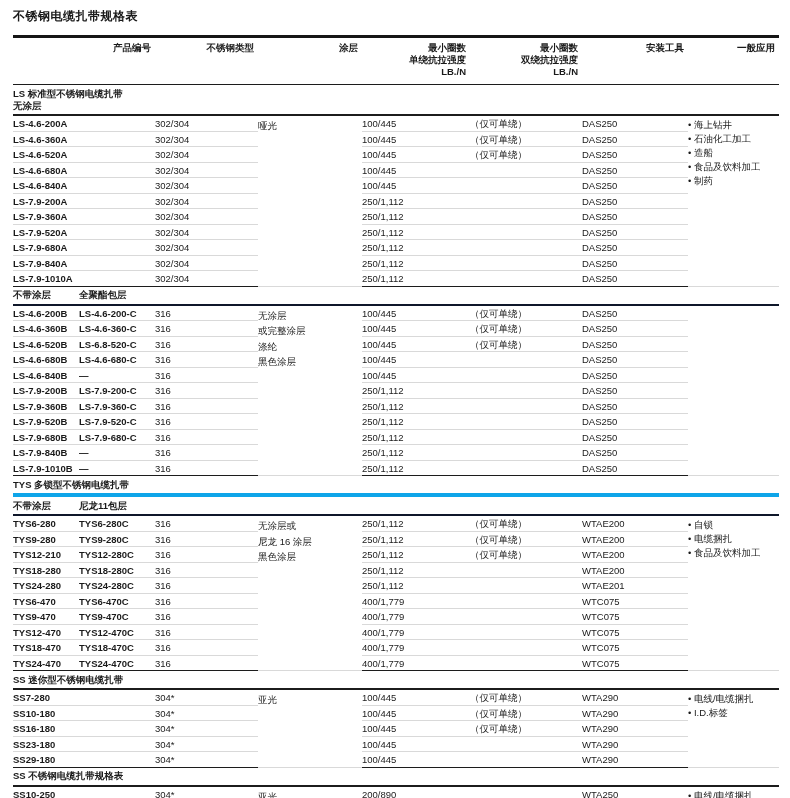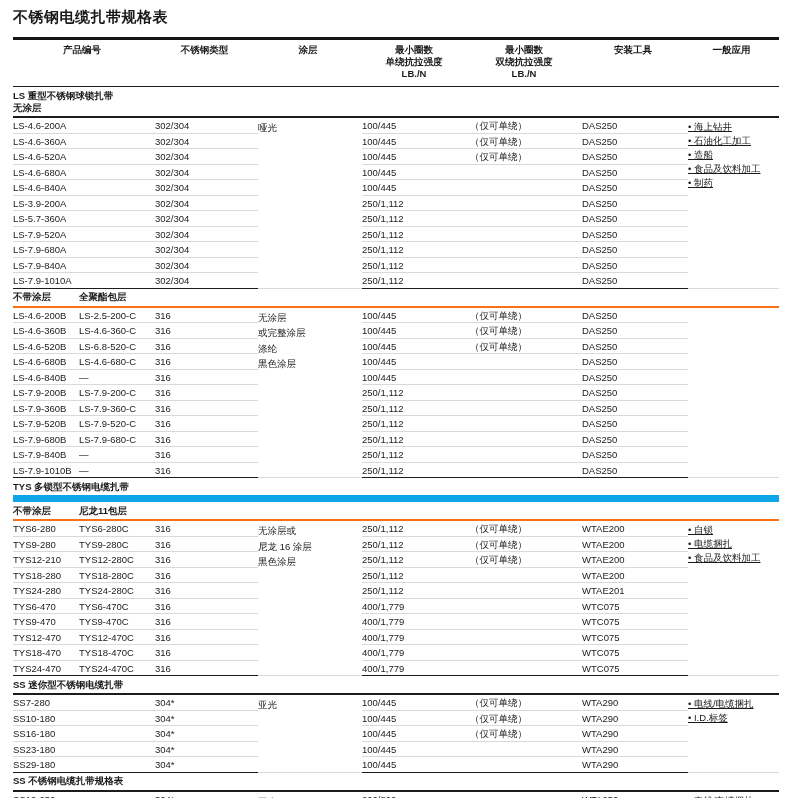--- a/index.html
+++ b/index.html
@@ -5,59 +5,59 @@
   * { margin: 0; padding: 0; box-sizing: border-box; }
   html, body { background: #ffffff; }
   body {
     width: 790px; height: 798px;
     font-family: "Liberation Sans", "DejaVu Sans", sans-serif;
     color: #1a1a1a;
     padding: 8px 11px 0 13px;
     overflow: hidden;
   }
   .page-title {
-    font-size: 15px; font-weight: bold; letter-spacing: .5px;
+    font-size: 12px; font-weight: bold; letter-spacing: .5px;
     margin-bottom: 10px;
   }
   table.spec-table {
     width: 766px;
     border-collapse: collapse;
     table-layout: fixed;
   }
   thead th {
     border-top: 3px solid #151515;
-    text-align: center; vertical-align: top;
+    text-align: right; vertical-align: top;
     font-size: 9.5px; font-weight: bold;
     line-height: 12px;
     padding: 4px 4px 6px 0;
     white-space: pre-line;
   }
   td { vertical-align: top; font-size: 9.5px; line-height: 11px; }
   tr.section-title-row td {
     border-top: 1.5px solid #1c1c1c;
     border-bottom: 2px solid #1c1c1c;
     font-weight: bold; font-size: 9.5px;
     padding: 2.5px 0 2.5px 0; line-height: 12px;
   }
-  tr.section-title-row.before-sub td { border-bottom: 7px solid #0ea5e9; }
+  tr.section-title-row.before-sub td { border-bottom: 4px solid #0ea5e9; }
   tr.sub-header-row td {
     font-weight: bold;
-    border-bottom: 2px solid #f97316;
+    border-bottom: 2px solid #0f172a;
     padding: 2.5px 4px 2.5px 0; line-height: 12px;
   }
   tr.sub-header-row.section-start td { border-top: 1.5px solid #1c1c1c; }
   tr.data-row td {
     border-bottom: 1px solid #d9d9d9;
     padding: 2px 4px 1.5px 0;
   }
   tr.data-row.last-row td { border-bottom: none; }
-  td.cell-product-1, td.cell-product-2 { font-weight: normal; }
+  td.cell-product-1, td.cell-product-2 { font-weight: bold; }
   td.cell-coating { line-height: 15.5px; white-space: pre-line; }
   td.cell-applications { padding-left: 2px; }
-  .app-item { line-height: 13px; padding-bottom: 1px; text-decoration: underline; }
+  .app-item { line-height: 13px; padding-bottom: 1px; }
   .app-item::before { content: "\2022\00a0"; }
 </style>
 </head>
 <body>
 
 <div class="page-title">不锈钢电缆扎带规格表</div>
 
 <table class="spec-table">
   <colgroup>
     <col style="width:66px">
@@ -80,21 +80,21 @@
       <th>最小圈数
 双绕抗拉强度
 LB./N</th>
       <th>安装工具</th>
       <th>一般应用</th>
     </tr>
   </thead>
   <tbody id="table-body">
       <tr class="section-title-row">
         <td class="section-title-cell" colspan="8">
-          <div>LS 重型不锈钢球锁扎带</div>
+          <div>LS 标准型不锈钢电缆扎带</div>
           <div>无涂层</div>
         </td>
       </tr>
       <tr class="data-row">
         <td class="cell-product-1" colspan="2">LS-4.6-200A</td>
         <td class="cell-steel-type">302/304</td>
         <td class="cell-coating" rowspan="11">哑光</td>
         <td class="cell-single-wrap">100/445</td>
         <td class="cell-double-wrap">（仅可单绕）</td>
         <td class="cell-tool">DAS250</td>
@@ -128,28 +128,28 @@
         <td class="cell-tool">DAS250</td>
       </tr>
       <tr class="data-row">
         <td class="cell-product-1" colspan="2">LS-4.6-840A</td>
         <td class="cell-steel-type">302/304</td>
         <td class="cell-single-wrap">100/445</td>
         <td class="cell-double-wrap"></td>
         <td class="cell-tool">DAS250</td>
       </tr>
       <tr class="data-row">
-        <td class="cell-product-1" colspan="2">LS-3.9-200A</td>
-        <td class="cell-steel-type">302/304</td>
-        <td class="cell-single-wrap">250/1,112</td>
-        <td class="cell-double-wrap"></td>
-        <td class="cell-tool">DAS250</td>
-      </tr>
-      <tr class="data-row">
-        <td class="cell-product-1" colspan="2">LS-5.7-360A</td>
+        <td class="cell-product-1" colspan="2">LS-7.9-200A</td>
+        <td class="cell-steel-type">302/304</td>
+        <td class="cell-single-wrap">250/1,112</td>
+        <td class="cell-double-wrap"></td>
+        <td class="cell-tool">DAS250</td>
+      </tr>
+      <tr class="data-row">
+        <td class="cell-product-1" colspan="2">LS-7.9-360A</td>
         <td class="cell-steel-type">302/304</td>
         <td class="cell-single-wrap">250/1,112</td>
         <td class="cell-double-wrap"></td>
         <td class="cell-tool">DAS250</td>
       </tr>
       <tr class="data-row">
         <td class="cell-product-1" colspan="2">LS-7.9-520A</td>
         <td class="cell-steel-type">302/304</td>
         <td class="cell-single-wrap">250/1,112</td>
         <td class="cell-double-wrap"></td>
@@ -176,21 +176,21 @@
         <td class="cell-double-wrap"></td>
         <td class="cell-tool">DAS250</td>
       </tr>
       <tr class="sub-header-row section-start">
         <td>不带涂层</td>
         <td>全聚酯包层</td>
         <td colspan="6"></td>
       </tr>
       <tr class="data-row">
         <td class="cell-product-1">LS-4.6-200B</td>
-        <td class="cell-product-2">LS-2.5-200-C</td>
+        <td class="cell-product-2">LS-4.6-200-C</td>
         <td class="cell-steel-type">316</td>
         <td class="cell-coating" rowspan="11">无涂层
 或完整涂层
 涤纶
 黑色涂层</td>
         <td class="cell-single-wrap">100/445</td>
         <td class="cell-double-wrap">（仅可单绕）</td>
         <td class="cell-tool">DAS250</td>
         <td class="cell-applications" rowspan="11"></td>
       </tr>

